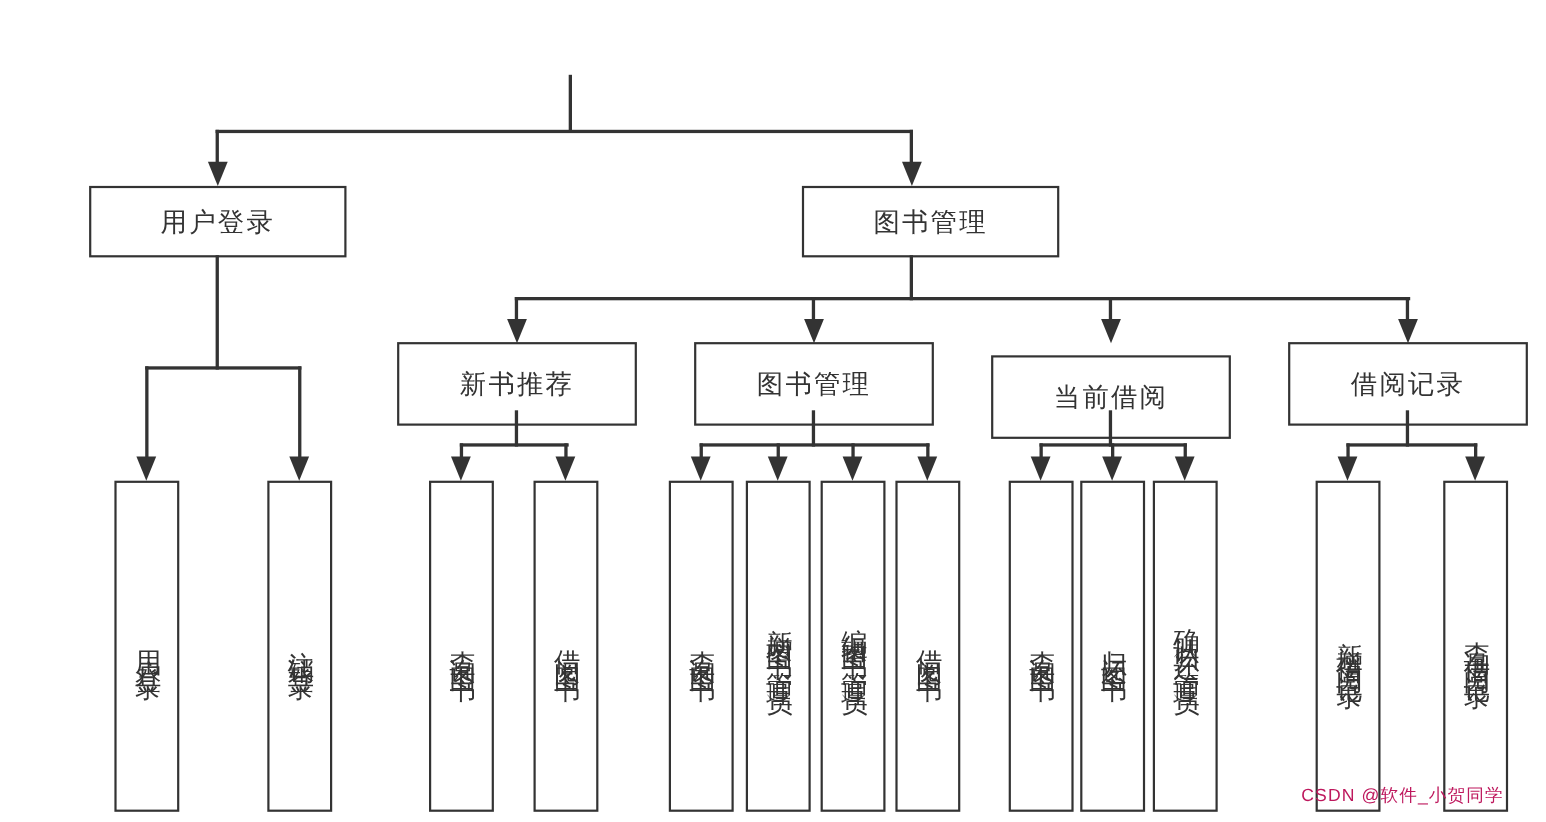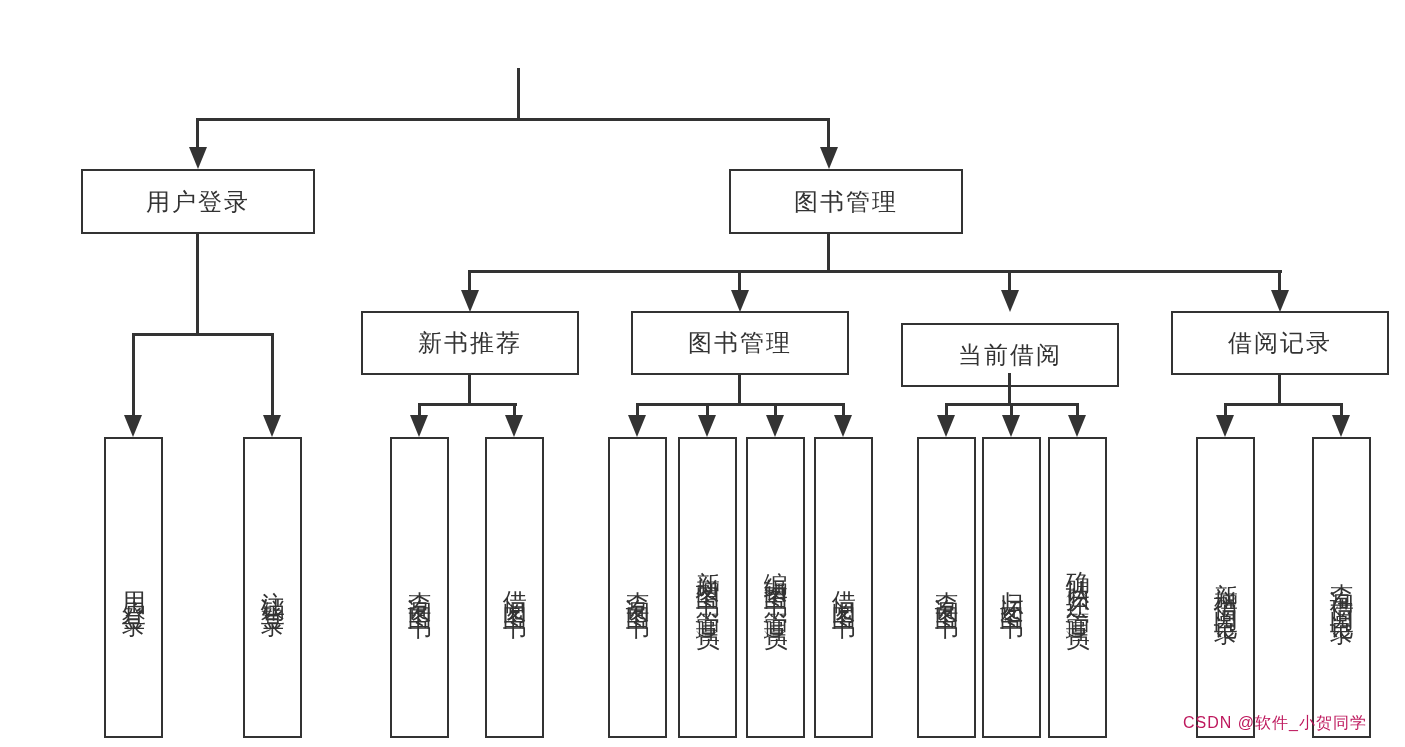--- a/index.html
+++ b/index.html
@@ -27,21 +27,21 @@
     text-align: center;
   }
   .leaf { top: 437px; width: 59px; height: 301px; }
   .vtext {
     writing-mode: vertical-rl;
     letter-spacing: 8px;
     font-size: 24px;
     line-height: 1.1;
     white-space: nowrap;
   }
-  .lvl3 { top: 311px; width: 218px; height: 64px; }
+  .lvl3 { top: 311px; width: 218px; height: 76px; }
   .line { position: absolute; background: #333333; }
   .arrow {
     position: absolute;
     width: 0; height: 0;
     border-left: 9px solid transparent;
     border-right: 9px solid transparent;
     border-top: 22px solid #333333;
   }
   .watermark {
     position: absolute;

